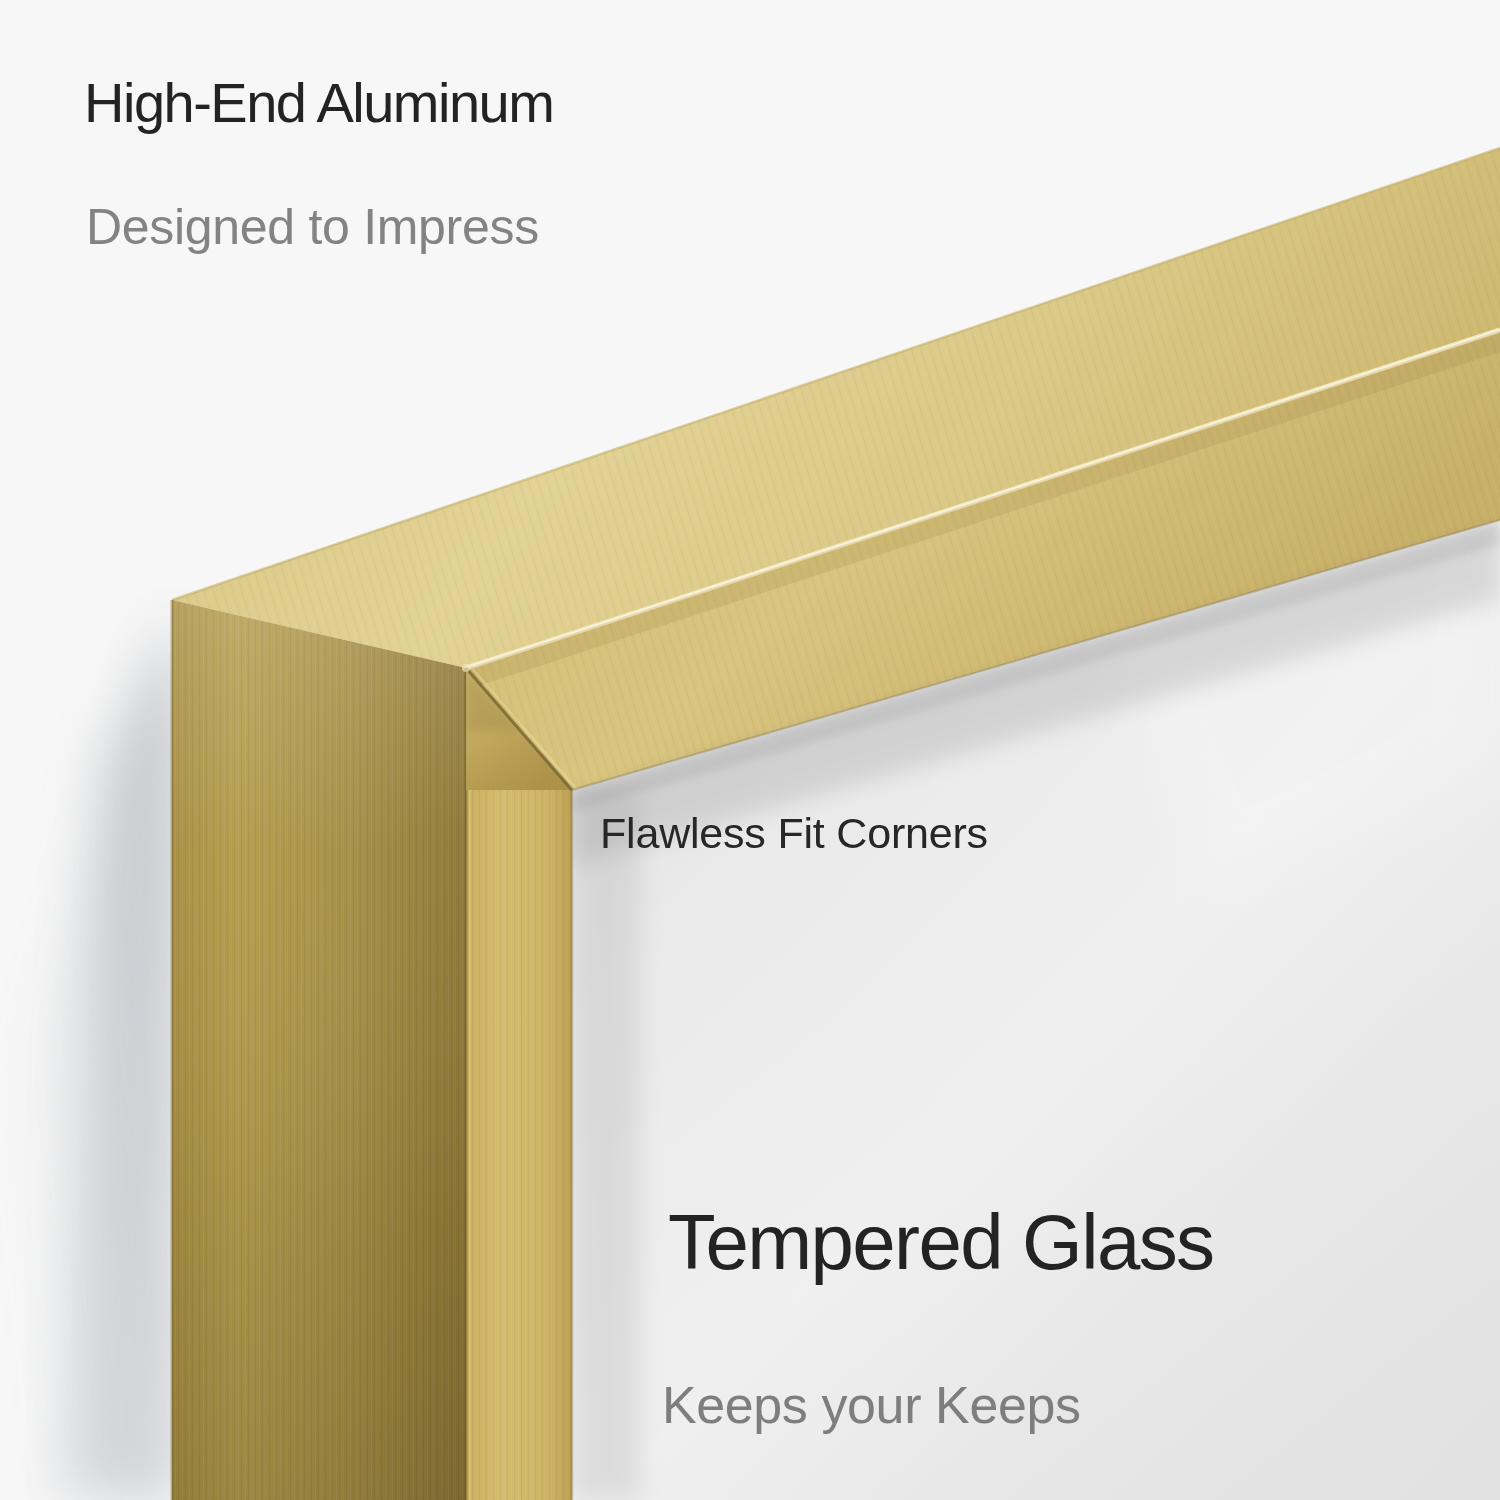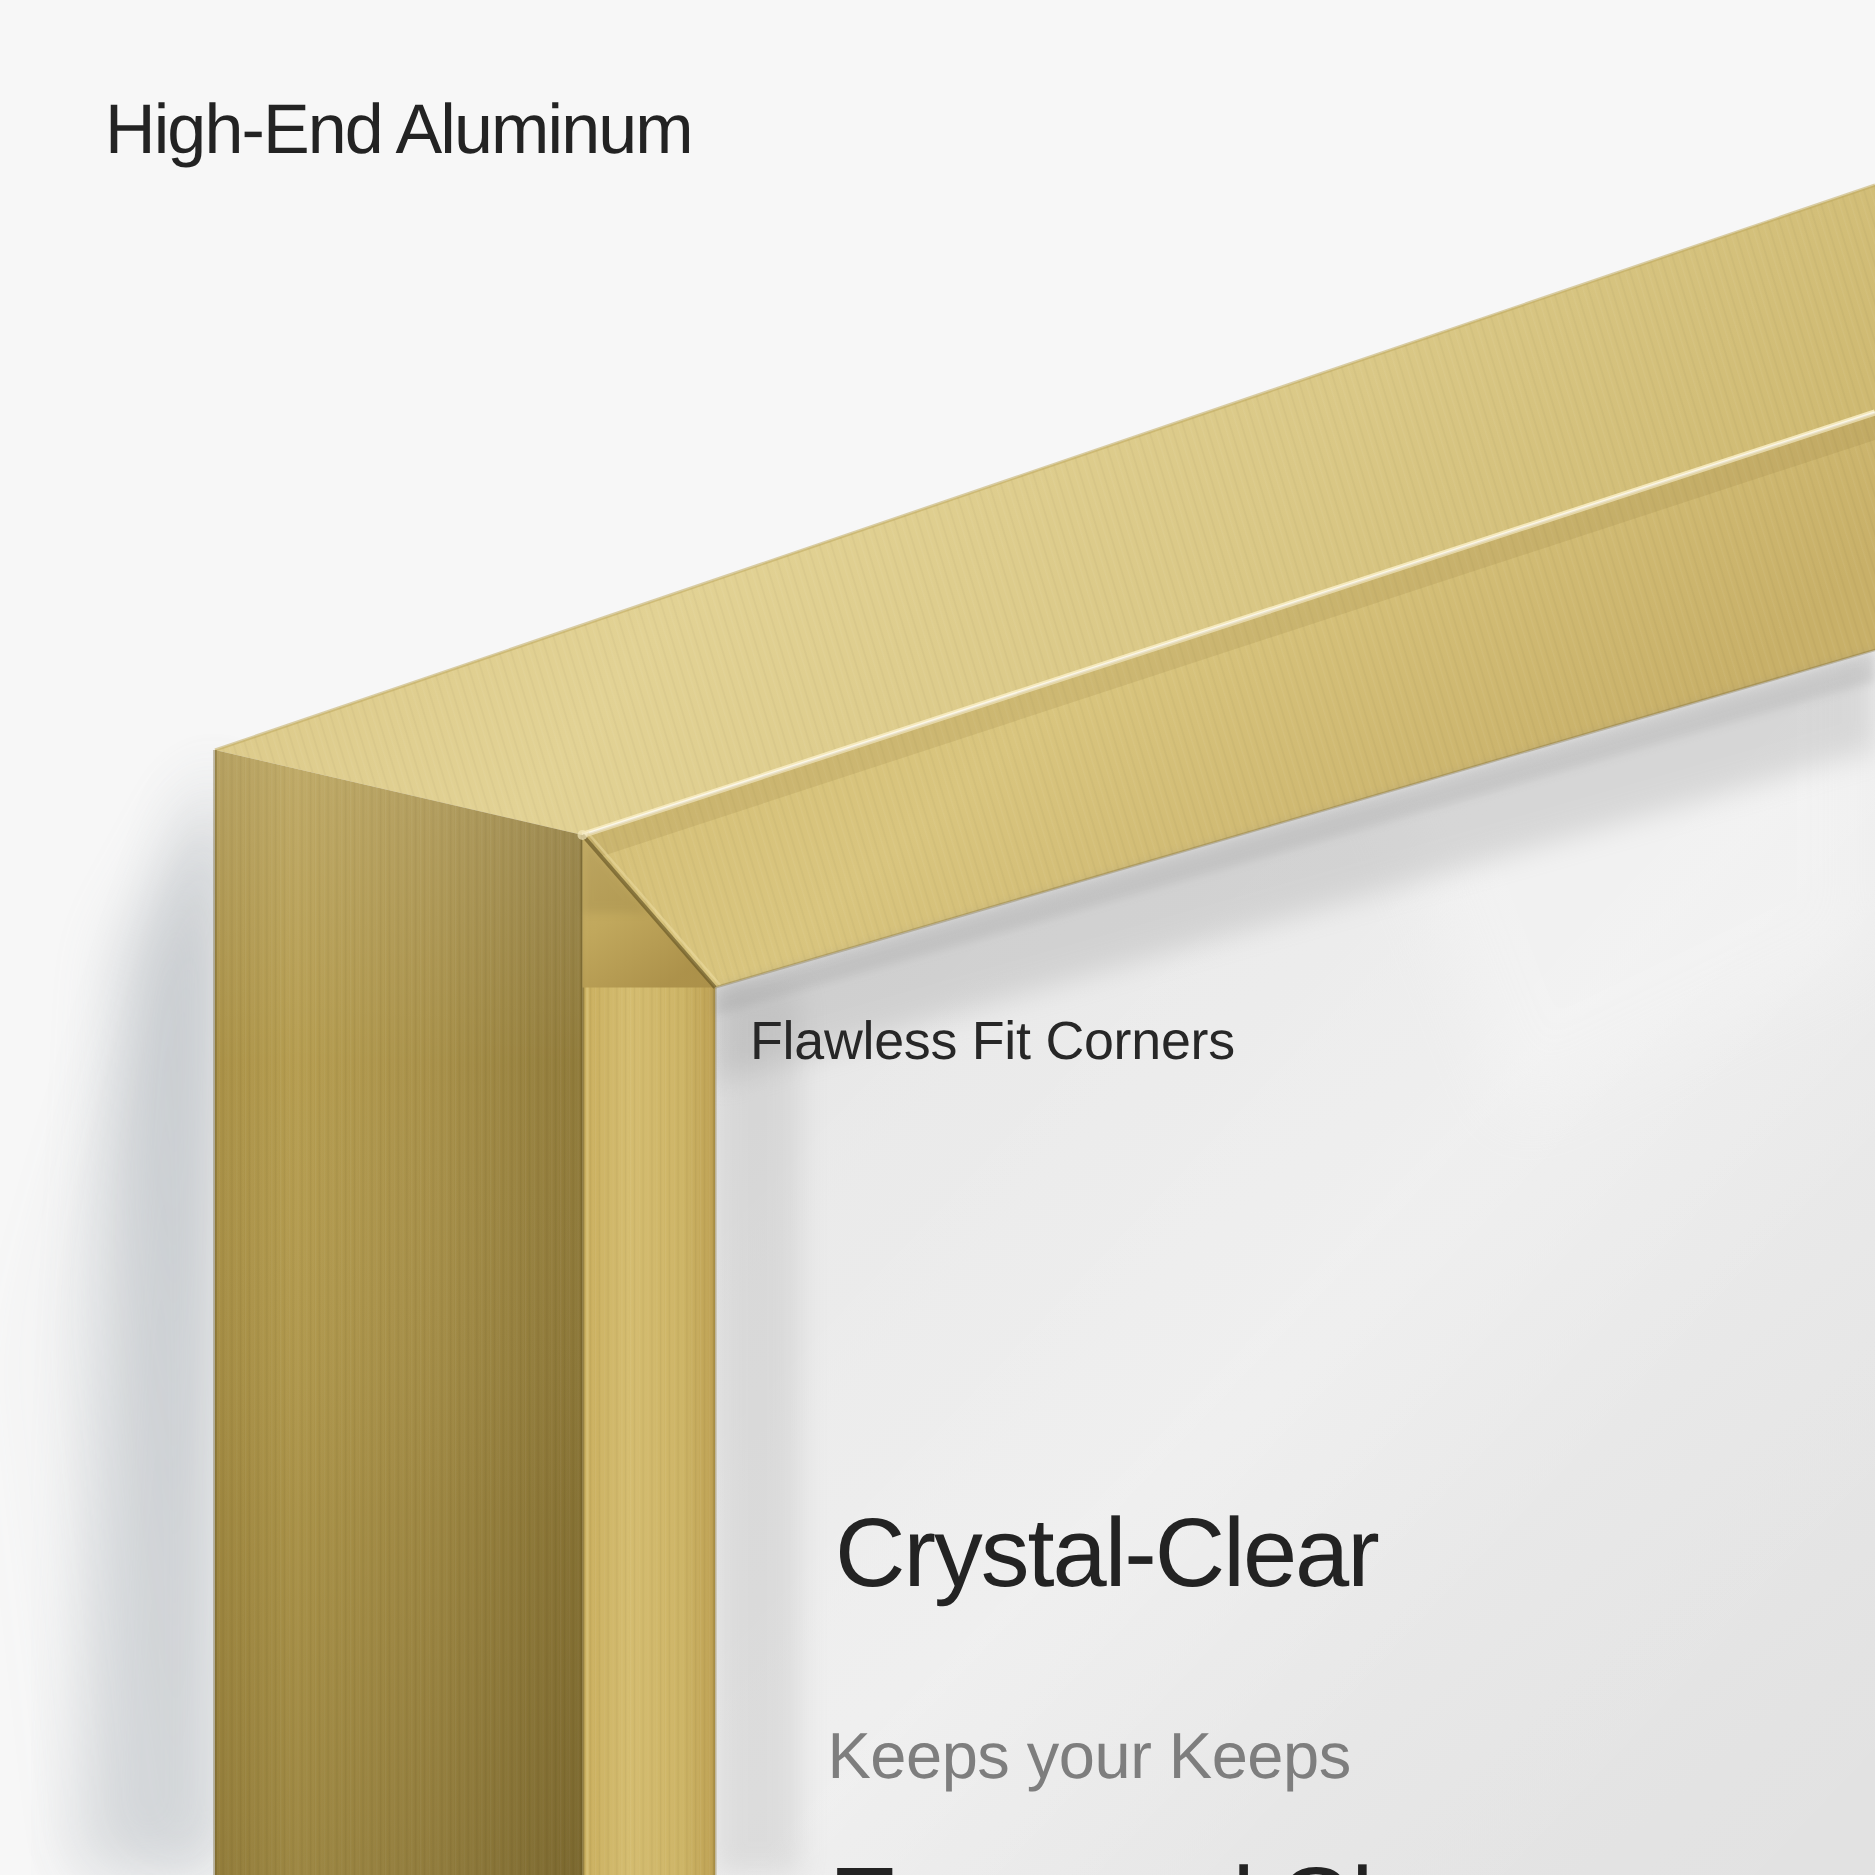--- a/index.html
+++ b/index.html
@@ -214,25 +214,25 @@
       <circle cx="466" cy="668" r="4" fill="#f5e9bd" opacity="0.7"></circle>
 
       <path d="M 466,668 L 520,730 L 466,730 Z" fill="#5d4e20" opacity="0.13" filter="url(#blurSm)"></path>
     </g>
 
     <path d="M 572,790 L 1500,520 L 1500,545 L 572,812 Z" fill="#7a7a7a" opacity="0.18" filter="url(#blurSm)"></path>
   </svg>
 
   <div class="txt" id="headline">High-End Aluminum</div>
 
+  <div class="txt" id="subhead">Designed to Impress</div>
 
   <div class="txt" id="corner-label">Flawless Fit Corners</div>
 
   <div class="txt" id="glass-head">
-    <div>Crystal-Clear</div>
     <div>Tempered Glass</div>
   </div>
 
   <div class="txt" id="glass-sub">
     <div>Keeps your Keeps</div>
     
   </div>
 
 </div>
 

